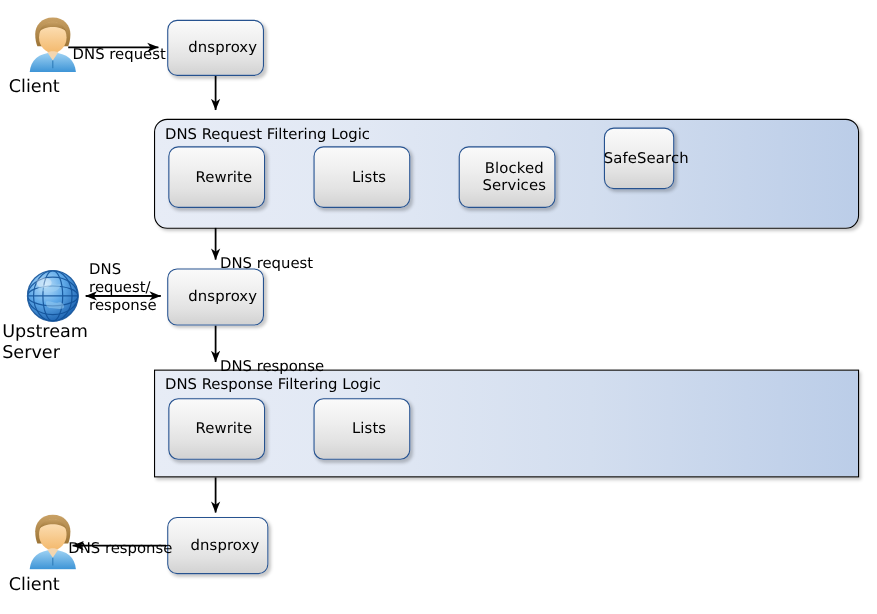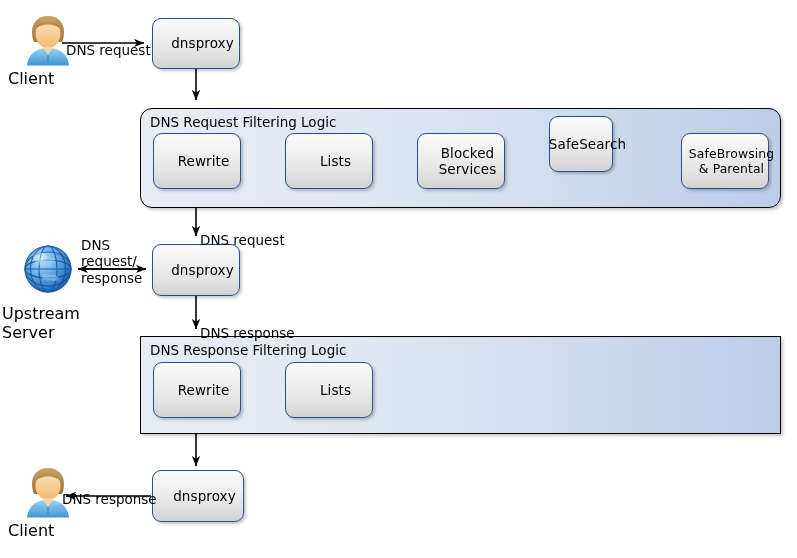--- a/index.html
+++ b/index.html
@@ -109,23 +109,20 @@
     <span>Rewrite</span>
   </div>
   <div class="node" style="left:285px;top:133px;width:88px;height:56px;">
     <span>Lists</span>
   </div>
   <div class="node" style="left:417px;top:133px;width:88px;height:56px;">
     <span class="ml">Blocked<br>Services</span>
   </div>
   <div class="node" style="left:549px;top:116px;width:64px;height:56px;">
     <span>SafeSearch</span>
-  </div>
-  <div class="node" style="left:681px;top:133px;width:88px;height:56px;font-size:12.4px;">
-    <span class="ml">SafeBrowsing<br>&amp; Parental</span>
   </div>
 
   <div class="group" style="left:140px;top:336px;width:641px;height:98px;text-decoration:underline;">
     <div class="group-title">DNS Response Filtering Logic</div>
   </div>
 
   <div class="node" style="left:153px;top:362px;width:88px;height:56px;">
     <span>Rewrite</span>
   </div>
   <div class="node" style="left:285px;top:362px;width:88px;height:56px;">
@@ -184,21 +181,21 @@
         <ellipse cx="26" cy="26" rx="17.5" ry="23"></ellipse>
         <line x1="3" y1="26" x2="49" y2="26"></line>
         <ellipse cx="26" cy="26" rx="23" ry="9"></ellipse>
         <ellipse cx="26" cy="26" rx="23" ry="17"></ellipse>
       </g>
       <path d="M13,16 C17,14 20,18 24,16 C27,14.5 30,17 32,15 C34,19 30,21 27,22 C23,23 19,21 16,22 C14,22.5 12.5,19 13,16 Z" fill="#9ed0f2" opacity="0.55"></path>
       <path d="M20,31 C24,30 27,33 31,32 C34,31.2 37,34 36,37 C32,39 28,37 24,37 C21,37 19,34 20,31 Z" fill="#9ed0f2" opacity="0.5"></path>
       <ellipse cx="18" cy="14" rx="7" ry="4.5" fill="#ffffff" opacity="0.35"></ellipse>
     </svg>
   </div>
-  <div class="actor-caption" style="left:2px;top:304px;width:92px;">Upstream<br>Server</div>
+  <div class="actor-caption" style="left:2px;top:291px;width:92px;">Upstream<br>Server</div>
 
   <div class="actor" style="left:22px;top:466px;width:52px;height:52px;">
     <svg width="52" height="52" viewBox="0 0 52 52" xmlns="http://www.w3.org/2000/svg">
       <path d="M26,2 C15.5,2 10,9.5 10,17 C10,22 11,26 12,28 L40,28 C41,26 42,22 42,17 C42,9.5 36.5,2 26,2 Z" fill="url(#hairG)"></path>
       <ellipse cx="26" cy="20" rx="12.5" ry="14" fill="url(#faceG)"></ellipse>
       <path d="M13.5,15 C16,8.5 21,5.5 26,5.5 C31,5.5 36,8.5 38.5,15 C36,12 31,10.5 26,10.5 C21,10.5 16,12 13.5,15 Z" fill="url(#hairG)"></path>
       <path d="M26,34 C13,34 6,41 5,51.5 L47,51.5 C46,41 39,34 26,34 Z" fill="url(#shirtG)"></path>
       <path d="M21,33.5 L26,41 L31,33.5 L27.5,32.5 L24.5,32.5 Z" fill="#f3d6b0"></path>
       <line x1="26" y1="41" x2="26" y2="48" stroke="#2f7cb8" stroke-width="1"></line>
     </svg>

